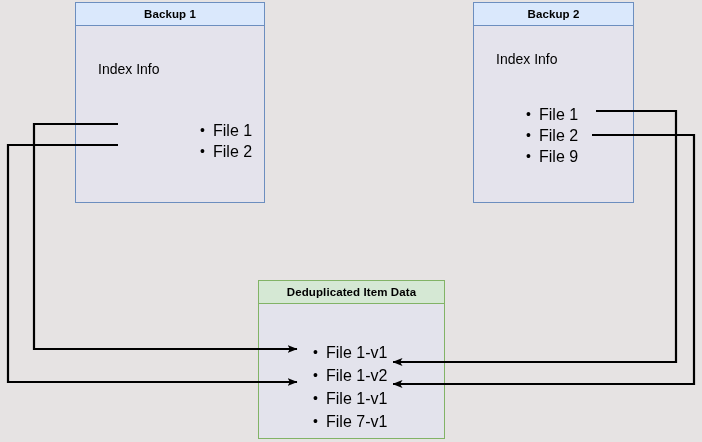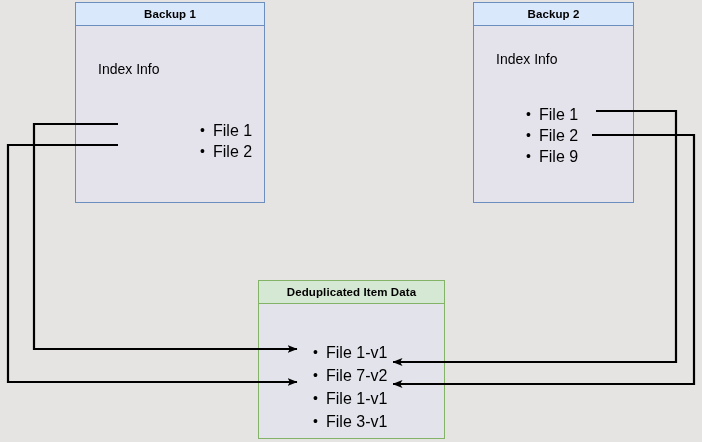--- a/index.html
+++ b/index.html
@@ -129,23 +129,23 @@
       <li>File 2</li>
       <li>File 9</li>
     </ul>
   </div>
 
   <div class="node green" id="dedup" style="left:258px; top:280px; width:187px; height:159px;">
     <div class="body"></div>
     <div class="titlebar">Deduplicated Item Data</div>
     <ul class="filelist dedup" style="left:48px; top:57px;">
       <li>File 1-v1</li>
-      <li>File 7-v2</li>
+      <li>File 1-v2</li>
       <li>File 1-v1</li>
-      <li>File 3-v1</li>
+      <li>File 7-v1</li>
     </ul>
   </div>
 
   <svg class="edges" viewBox="0 0 702 442">
     <defs>
       <marker id="arrowhead" markerWidth="10" markerHeight="8" refX="9.5" refY="4" orient="auto" markerUnits="userSpaceOnUse">
         <path d="M0,0 L10,4 L0,8 L2.4,4 Z" fill="#000000"></path>
       </marker>
     </defs>
 

